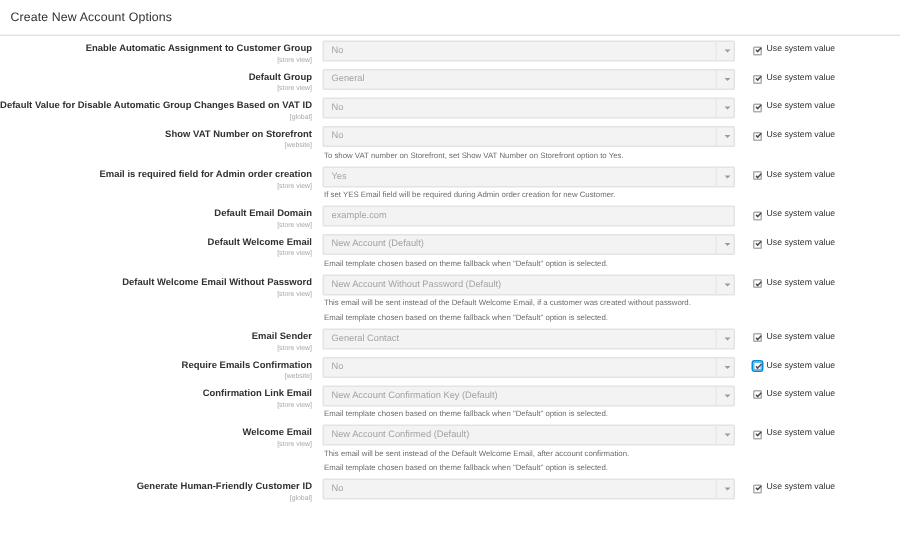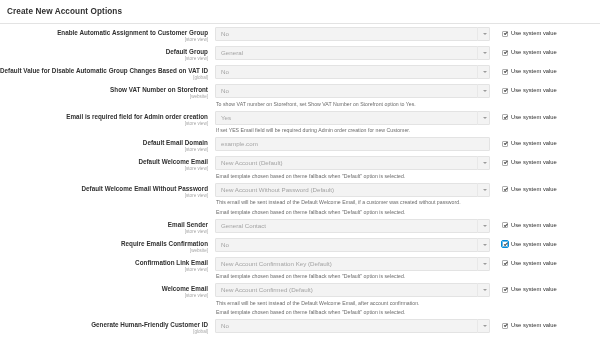--- a/index.html
+++ b/index.html
@@ -9,21 +9,21 @@
     width: 600px;
     height: 364px;
     background: #ffffff;
     font-family: "Liberation Sans", sans-serif;
     overflow: hidden;
   }
 
   .section-title {
     font-size: 8.2px;
     color: #303030;
-    font-weight: 700;
+    font-weight: 400;
     letter-spacing: 0.1px;
     padding: 7px 0 0 7px;
     line-height: 10px;
   }
 
   .rule {
     height: 1px;
     background: #e3e3e3;
     margin: 6px 0 0 0;
     width: 600px;

